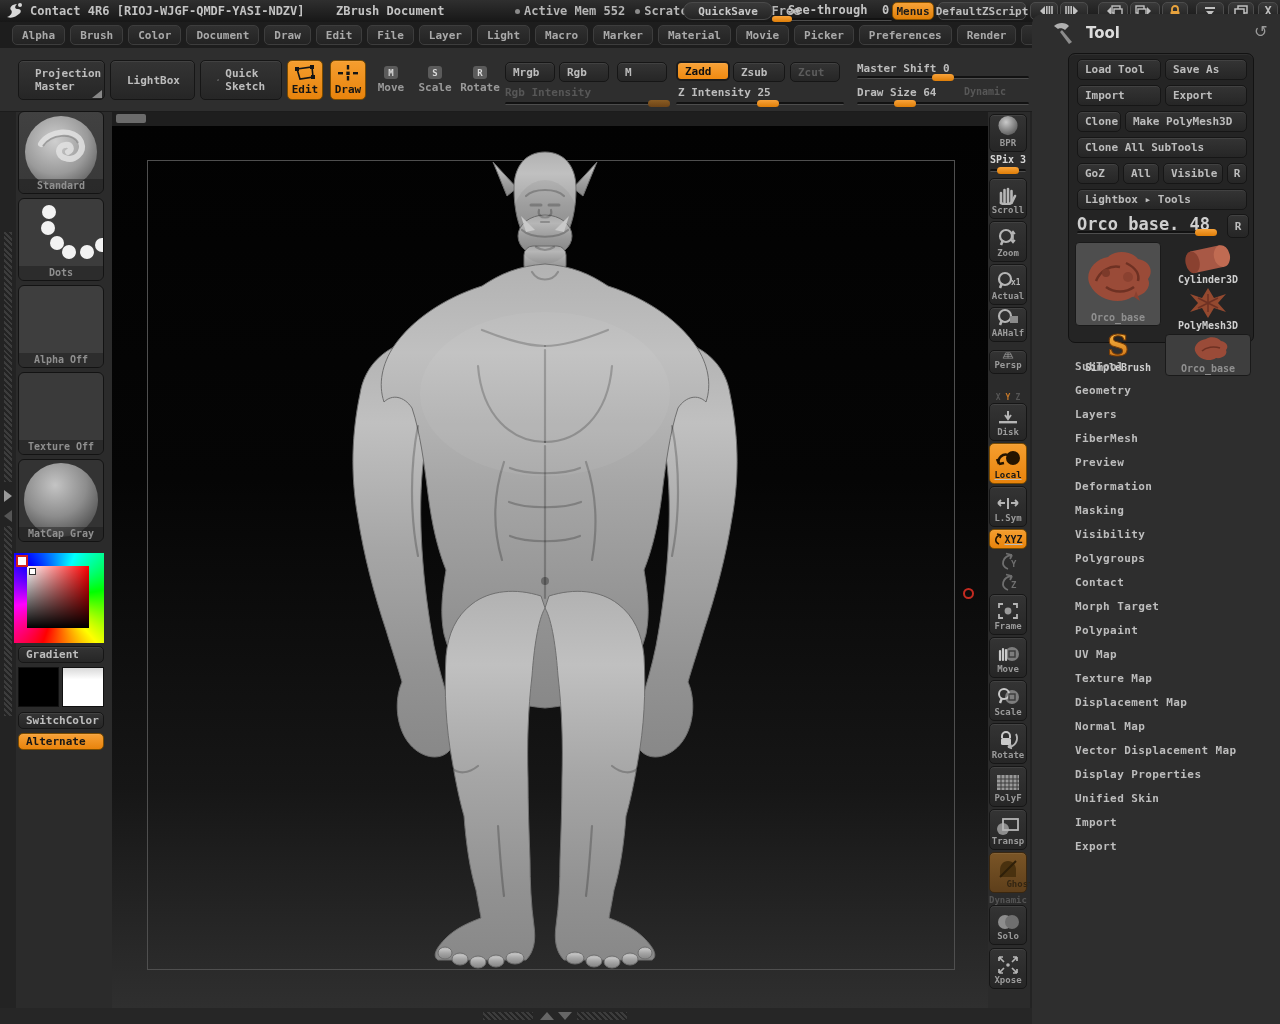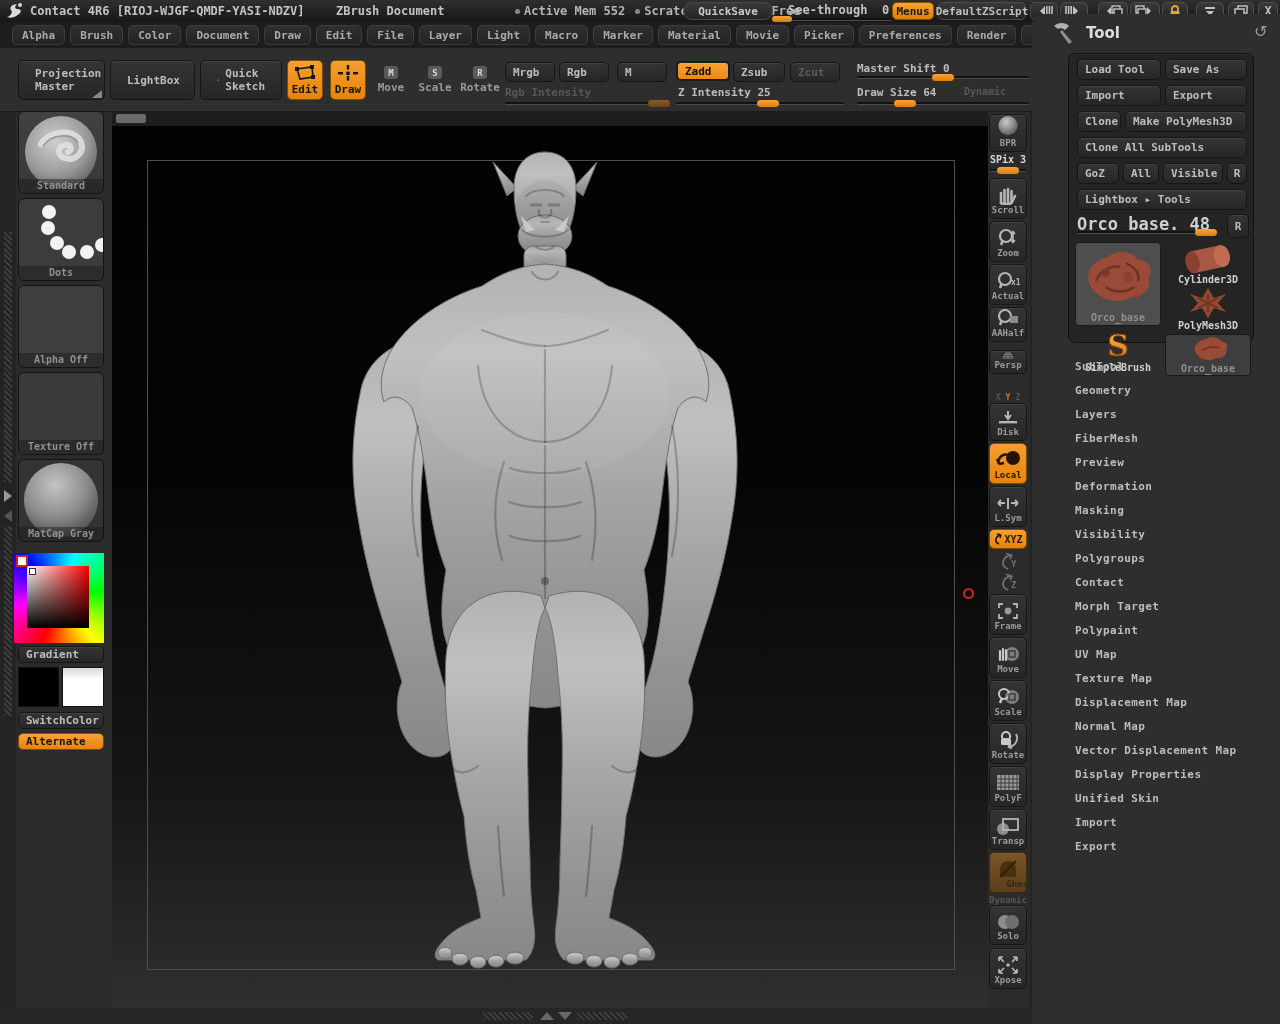--- a/index.html
+++ b/index.html
@@ -50,21 +50,21 @@
   #canvas{left:112px;top:126px;width:876px;height:882px;
     background:linear-gradient(180deg,#020202 0%,#050505 40%,#161616 75%,#2f2f2f 100%);overflow:hidden;}
   #canvasframe{left:35px;top:34px;width:808px;height:810px;border:1px solid #4f4f4f;}
   #canv-scroll{left:112px;top:112px;width:876px;height:14px;background:#1e1e1e;}
   #canv-scroll .nub{position:absolute;left:4px;top:2px;width:30px;height:9px;background:#6b6b6b;border-radius:2px;}
   #cursor{left:851px;top:462px;width:11px;height:11px;border:2px solid #c42b21;border-radius:50%;}
   
   .rsbtn{position:absolute;left:989px;width:38px;display:flex;flex-direction:column;align-items:center;
     justify-content:flex-end;padding-bottom:2px;}
   .rsbtn .rlbl{color:#9b9b9b;font-weight:bold;font-size:9px;line-height:11px;}
-  .rsbtn.on{background:linear-gradient(#f59e2f,#e8830c);border-color:#7c4c00;}
+  .rsbtn.on{background:linear-gradient(#f59e2f,#e8830c);border-color:#7c4c00;text-decoration:underline;}
   .rsbtn.on .rlbl{color:#171717;}
   .rsbtn.ghosted{background:linear-gradient(#7a5526,#5e3f1b);border-color:#3a2710;}
   .rsbtn.ghosted .rlbl{color:#332512;margin-left:24px;}
   
   .vtray{top:112px;width:16px;height:896px;background:#232323;}
   .hatch{position:absolute;background:repeating-linear-gradient(45deg,#3c3c3c 0 2px,#232323 2px 4px);}
   .arrow{position:absolute;width:0;height:0;}
   
   #toolpanel{left:1032px;top:14px;width:248px;height:1010px;background:#2e2e2e;border-top-left-radius:10px;}
   #palettebox{position:absolute;left:36px;top:39px;width:186px;height:290px;background:#242424;

